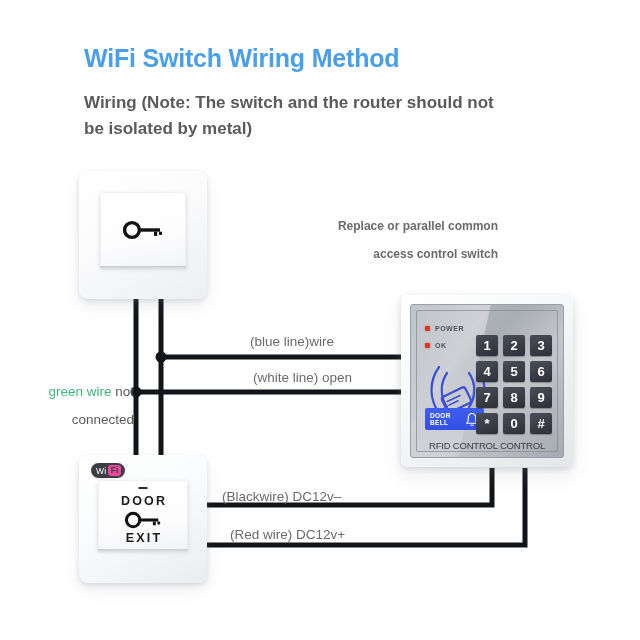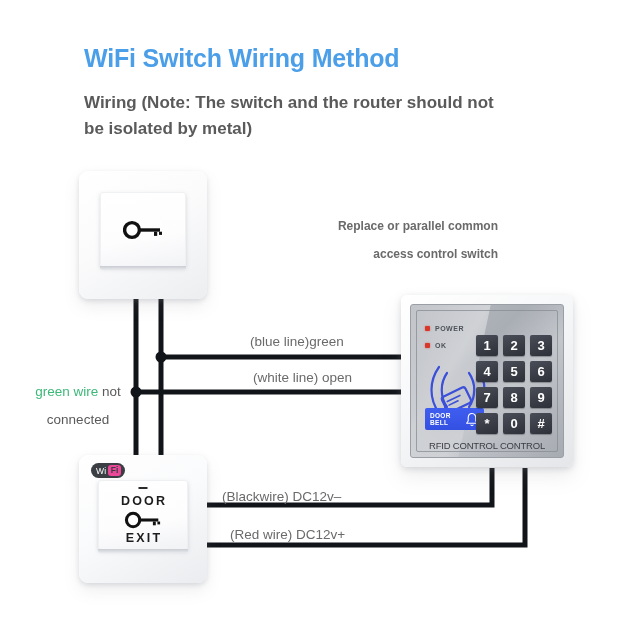--- a/index.html
+++ b/index.html
@@ -67,21 +67,21 @@
   .note-replace .l2 { display: block; }
 
   .note-green {
     position: absolute;
     left: 22px;
     top: 378px;
     width: 112px;
     font-size: 13.5px;
     line-height: 28px;
     color: #5a5a5a;
-    text-align: center;
+    text-align: right;
   }
   .note-green .gw { color: #3cb878; }
 
   
   #wires {
     position: absolute;
     left: 0; top: 0;
     width: 640px; height: 640px;
     pointer-events: none;
   }
@@ -349,21 +349,21 @@
       <path d="M207,505 L492,505 L492,468"></path>
 
       <path d="M207,545 L525,545 L525,468"></path>
     </g>
     <g fill="#111418">
       <circle cx="161" cy="357" r="5.5"></circle>
       <circle cx="136" cy="392" r="5.5"></circle>
     </g>
   </svg>
 
-  <div class="annot" style="left:250px; top:334px;"><span class="blue">(blue line)</span><span>green</span></div>
+  <div class="annot" style="left:250px; top:334px;"><span class="blue">(blue line)</span><span>wire</span></div>
 
   <div class="annot" style="left:253px; top:370px;">(white line) open</div>
 
   <div class="annot" style="left:222px; top:489px;">(Blackwire) DC12v–</div>
 
   <div class="annot" style="left:230px; top:527px;"><span class="red">(Red wire)</span> <span>DC12v+</span></div>
 
   <div class="note-replace">
     <span>Replace or parallel common</span>
     <span class="l2">access control switch</span>

